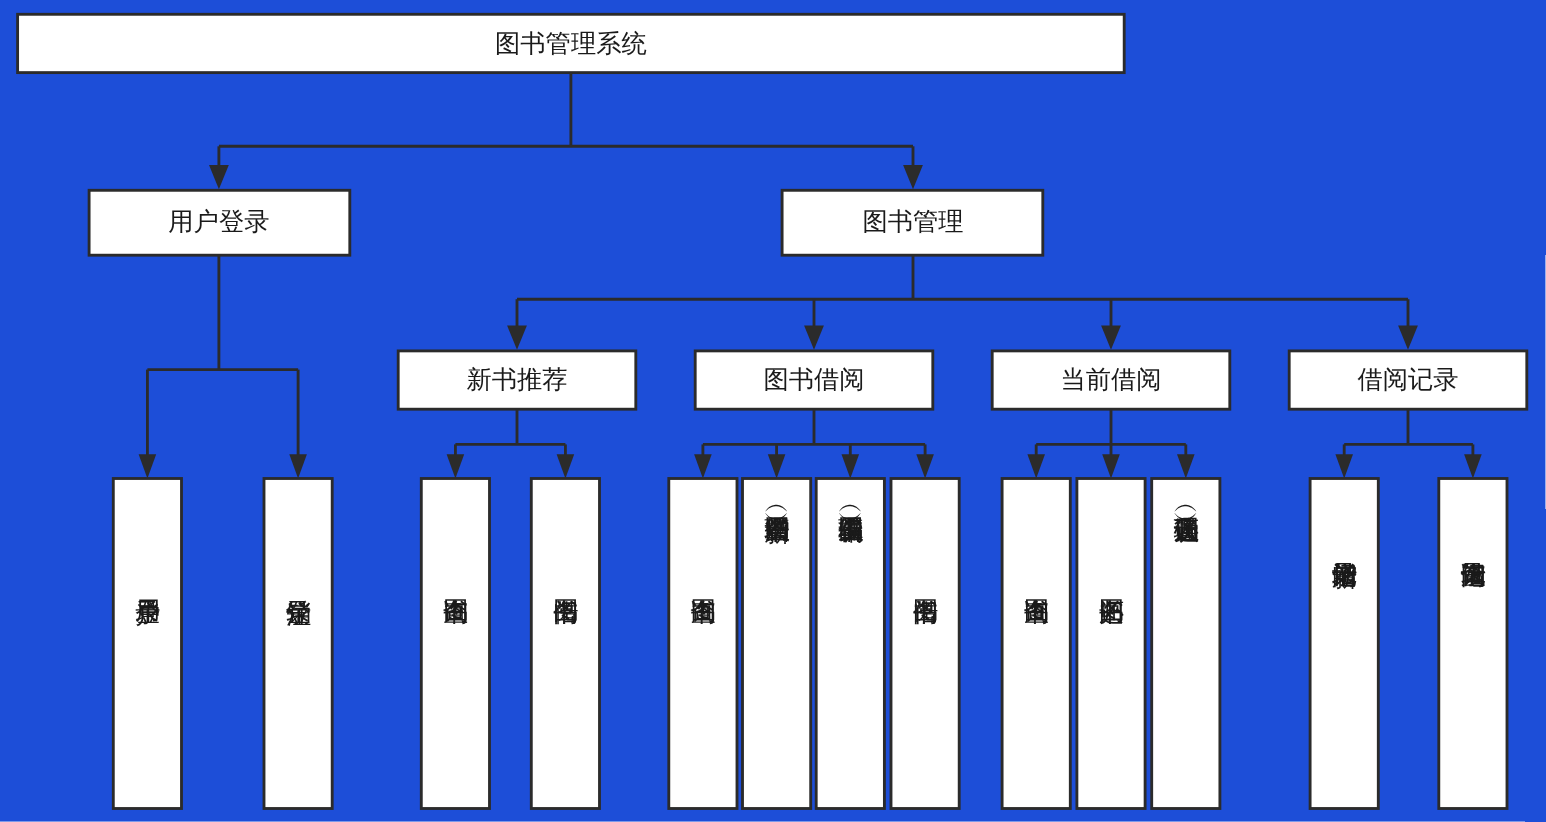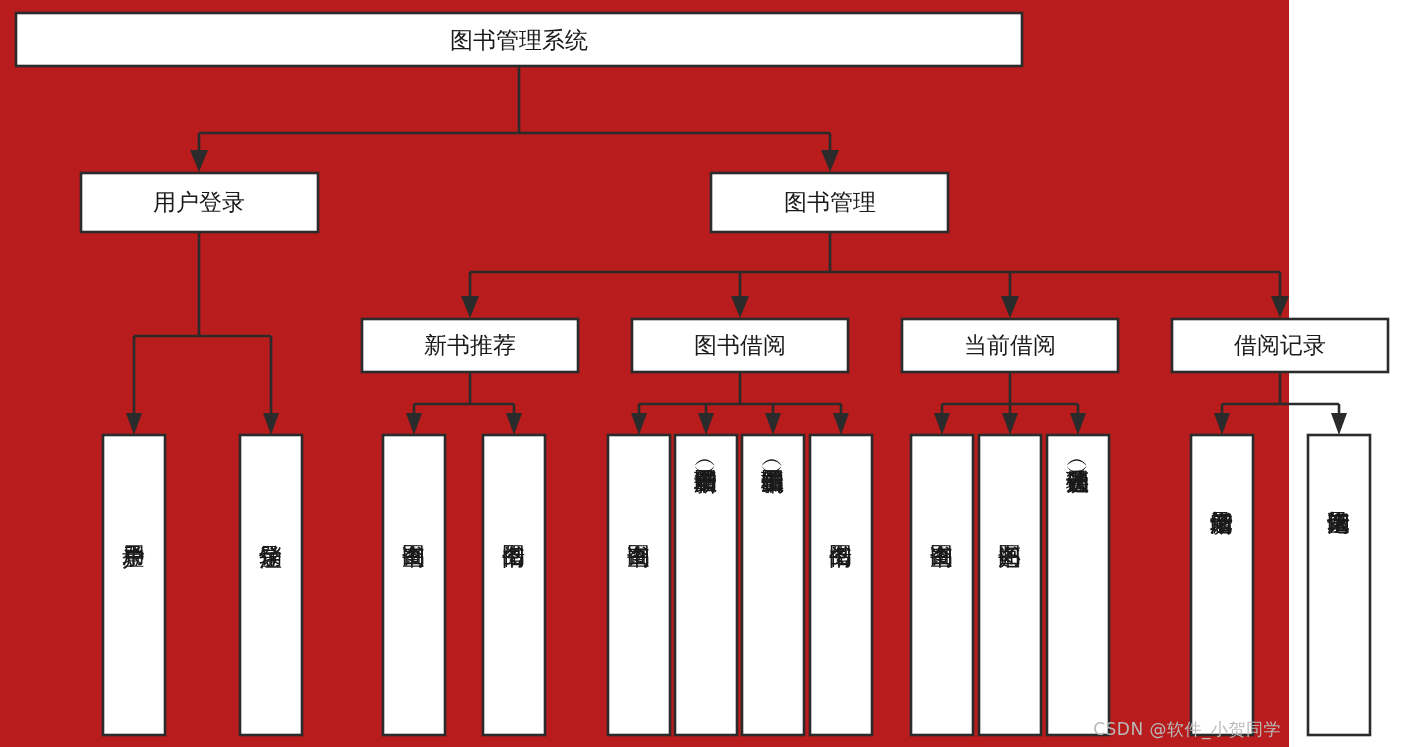--- a/index.html
+++ b/index.html
@@ -9,23 +9,23 @@
     background: #ffffff;
   }
   body {
     width: 1405px;
     height: 747px;
     font-family: "DejaVu Sans", "Liberation Sans", sans-serif;
     overflow: hidden;
   }
   #diagram-root {
     position: relative;
-    width: 1289px;
+    width: 1405px;
     height: 747px;
-    background: #b91c1c;
+    background: #1d4ed8;
   }
   svg#flowchart {
     position: absolute;
     top: 0;
     left: 0;
     width: 1405px;
     height: 747px;
     display: block;
   }
   .node-box {
@@ -248,15 +248,14 @@
       <text class="node-label-vert" x="1222" y="493" writing-mode="tb" glyph-orientation-vertical="0">新增借阅记录</text>
     </g>
 
     <g>
       <rect class="node-box-leaf" x="1308" y="435" width="62" height="300"></rect>
       <text class="node-label-vert" x="1339" y="493" writing-mode="tb" glyph-orientation-vertical="0">查询借阅记录</text>
     </g>
 
   </svg>
 
-  <div class="watermark-text">CSDN @软件_小贺同学</div>
 
 </div>
 
 </body></html>

